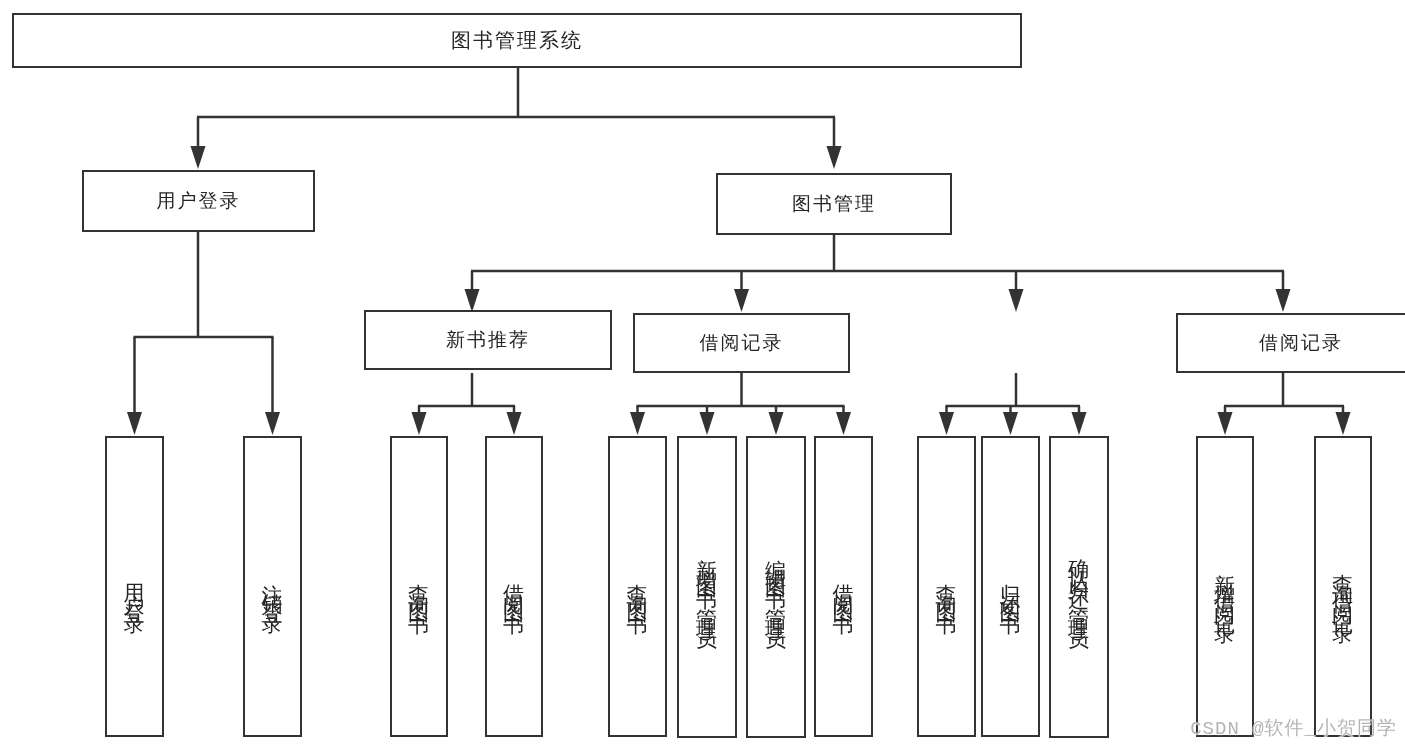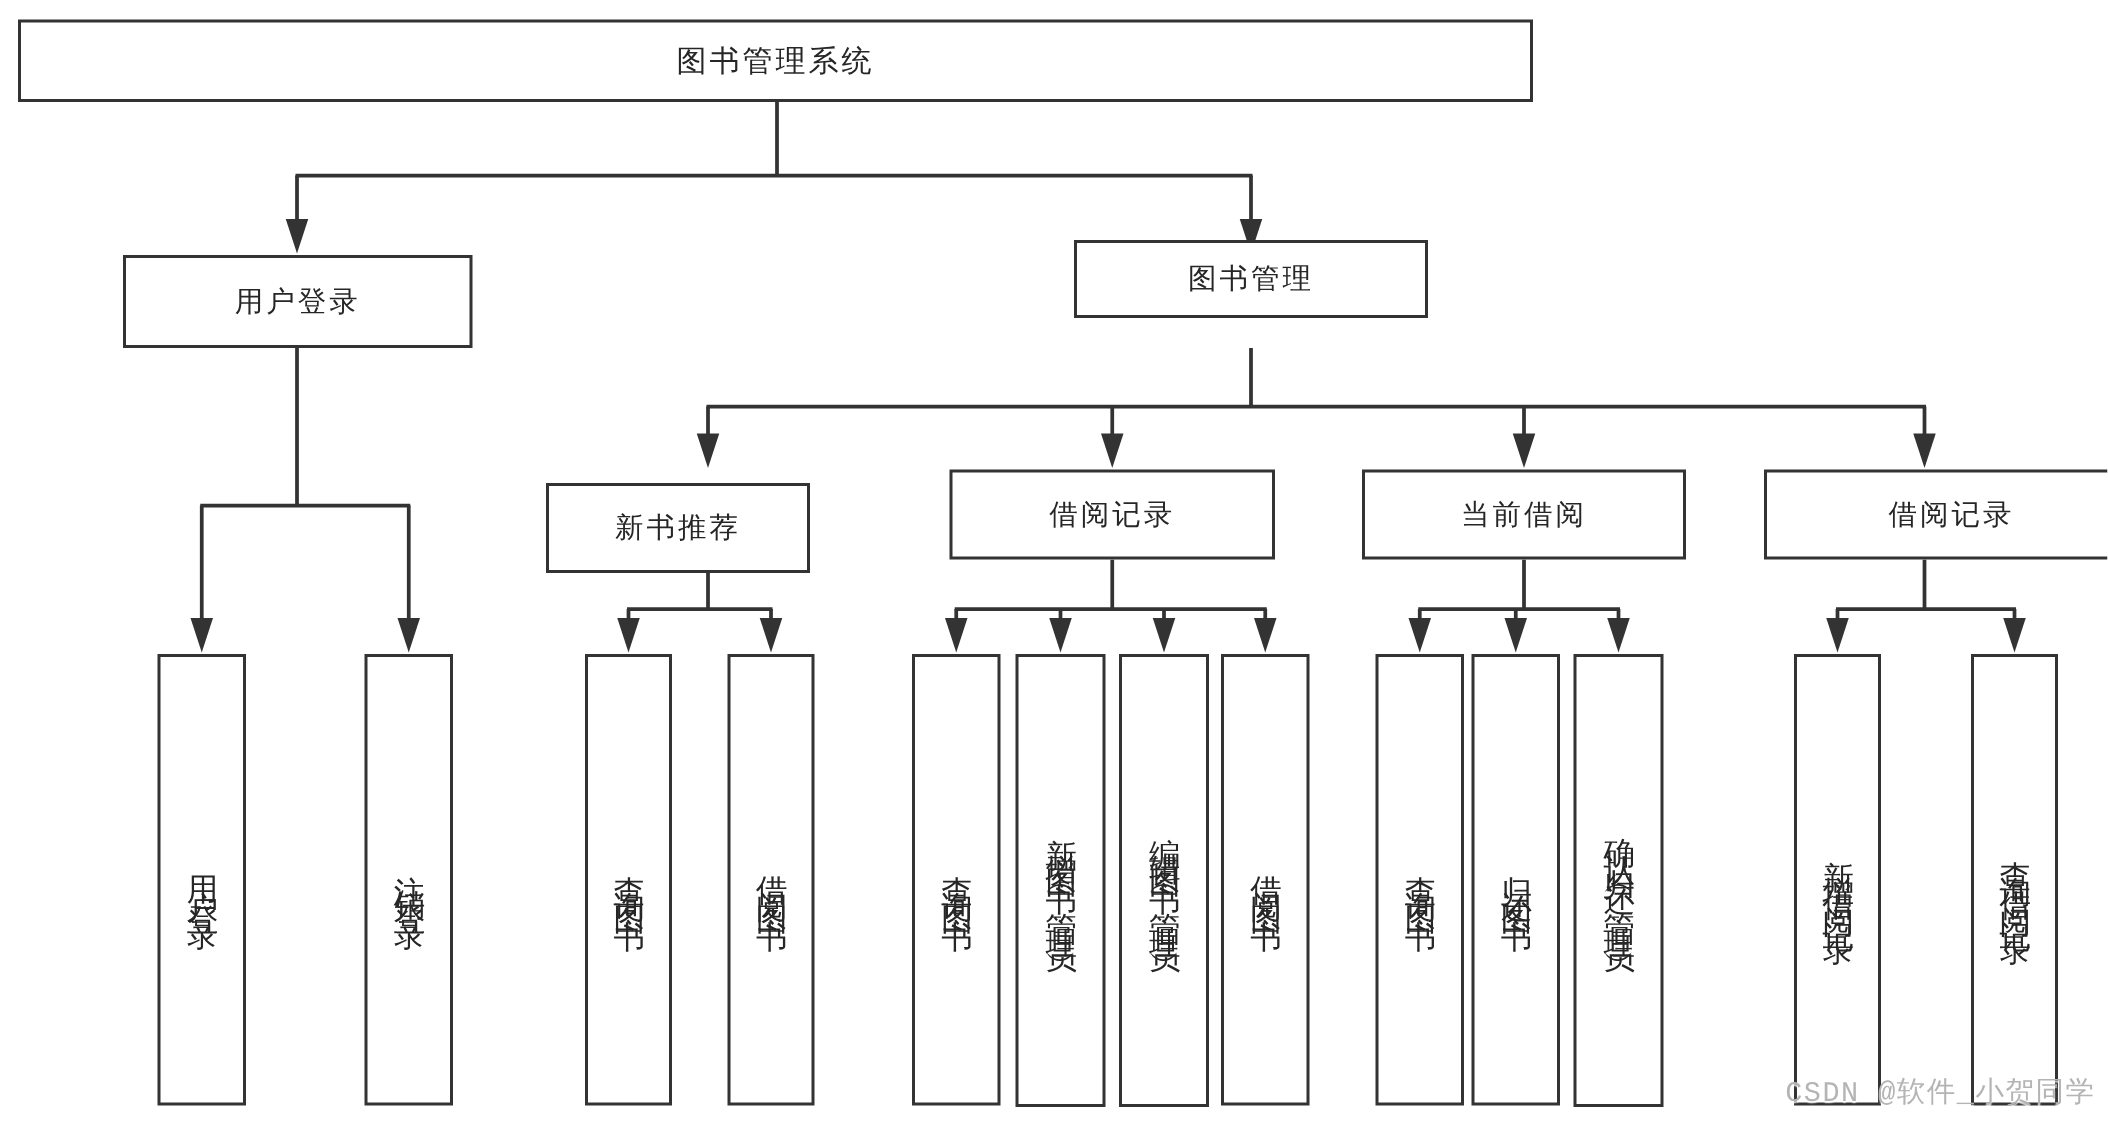--- a/index.html
+++ b/index.html
@@ -123,32 +123,29 @@
     <polygon points="1335.5,412 1350.5,412 1343,435"></polygon>
   </svg>
 
   <div class="box root" style="left:12px;top:13px;width:1010px;height:55px">
     <span class="hlabel">图书管理系统</span>
   </div>
 
   <div class="box" style="left:82px;top:170px;width:233px;height:62px">
     <span class="hlabel">用户登录</span>
   </div>
-  <div class="box" style="left:716px;top:160px;width:236px;height:52px">
+  <div class="box" style="left:716px;top:173px;width:236px;height:62px">
     <span class="hlabel">图书管理</span>
   </div>
 
-  <div class="box" style="left:364px;top:322px;width:176px;height:60px">
+  <div class="box" style="left:364px;top:310px;width:248px;height:60px">
     <span class="hlabel">新书推荐</span>
   </div>
   <div class="box" style="left:633px;top:313px;width:217px;height:60px">
     <span class="hlabel">借阅记录</span>
-  </div>
-  <div class="box" style="left:908px;top:313px;width:216px;height:60px">
-    <span class="hlabel">当前借阅</span>
   </div>
   <div class="box" style="left:1176px;top:313px;width:250px;height:60px">
     <span class="hlabel">借阅记录</span>
   </div>
 
   <div class="box" style="left:105px;top:436px;width:59px;height:301px">
     <span class="vtext">用户登录</span>
   </div>
   <div class="box" style="left:243px;top:436px;width:59px;height:301px">
     <span class="vtext">注销登录</span>

